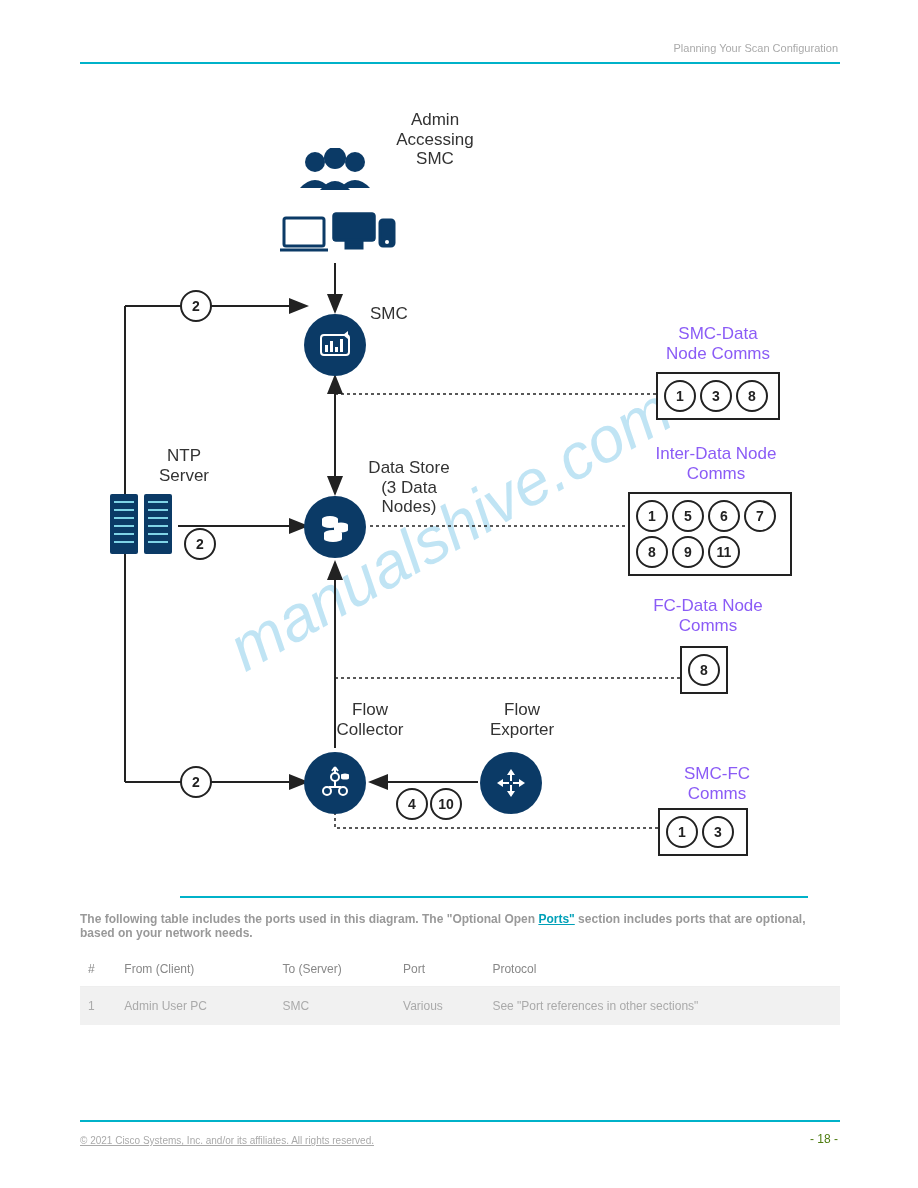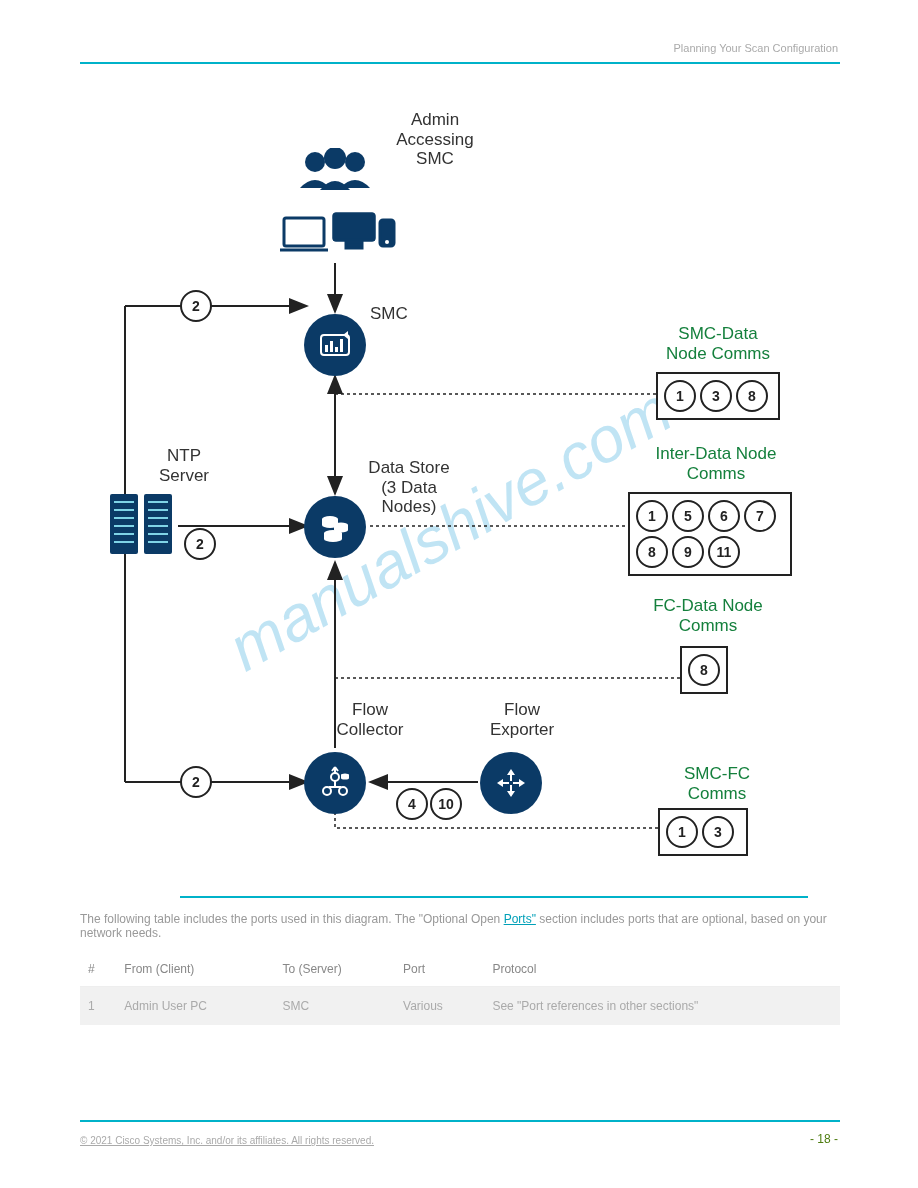--- a/index.html
+++ b/index.html
@@ -90,21 +90,21 @@
     display: flex;
     flex-wrap: wrap;
     gap: 4px;
     align-content: flex-start;
     z-index: 6;
     background: #fff;
   }
   .comms-label {
     position: absolute;
     font-size: 17px;
-    color: #15803d;
+    color: #8b5cf6;
     text-align: center;
     line-height: 1.15;
     z-index: 6;
   }
 
   svg.edges { position: absolute; left: 0; top: 0; z-index: 2; }
 
   .legend-wrap {
     position: absolute;
     left: 80px;
@@ -329,21 +329,21 @@
     <div class="comms-box" style="left:578px; top:720px; width:90px;">
       <span class="pill">1</span>
       <span class="pill">3</span>
     </div>
 
   </div>
 
   <div class="hr1"></div>
 
   <div class="legend-wrap">
-    <div style="font-size:12px; color:#999;">
+    <div style="font-size:12px; color:#999;font-weight:bold;">
       <span>The following table includes the ports used in this diagram. The "Optional Open</span>
       <a href="#" class="legend-text">Ports"</a><span> section includes ports that are optional, based on your network needs.</span>
     </div>
     <table class="ports">
       <thead>
         <tr>
           <th>#</th>
           <th>From (Client)</th>
           <th>To (Server)</th>
           <th>Port</th>

